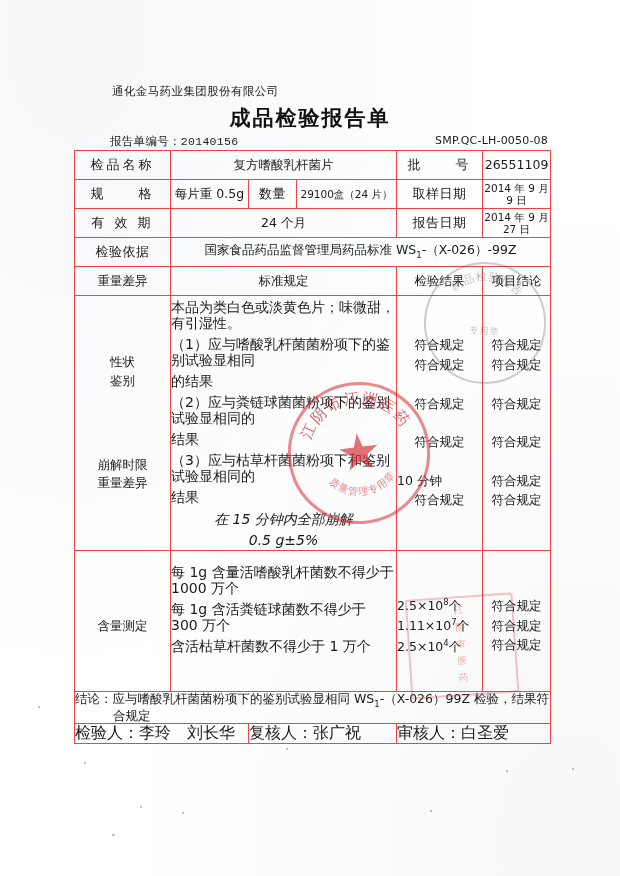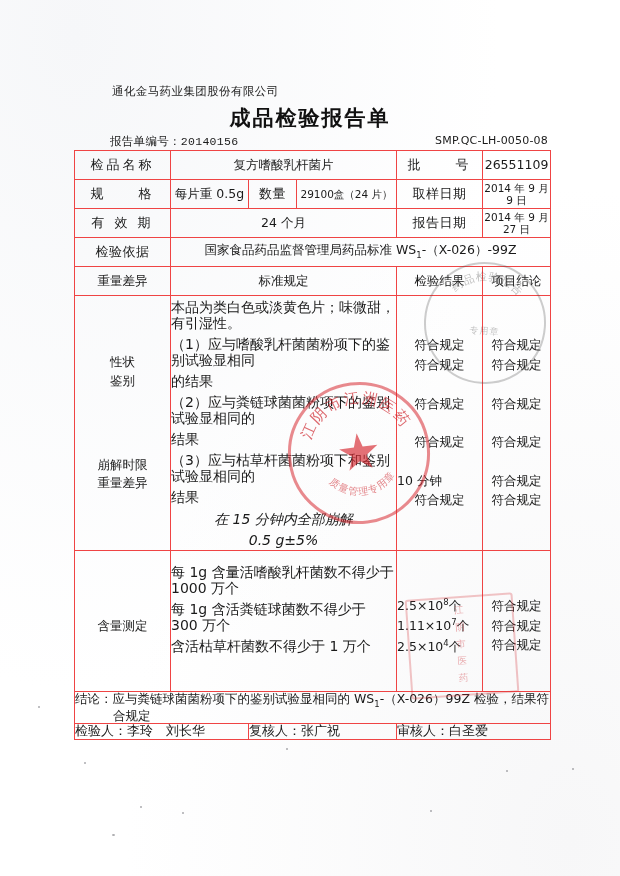--- a/index.html
+++ b/index.html
@@ -134,21 +134,21 @@
 
   
   .concl-cell {
     font-size: 12.5px;
     padding: 6px 8px 8px 8px;
     line-height: 1.55;
   }
   .concl-ind { padding-left: 38px; }
 
   .sig {
-    font-size: 13px;
+    font-size: 16px;
     padding: 5px 8px;
     white-space: nowrap;
   }
 
   
   .stamp {
     position: absolute;
     pointer-events: none;
   }
   .seal-red {
@@ -358,21 +358,21 @@
       <td class="concl-col" style="padding-top:10px">
         <div class="ln">符合规定</div>
         <div class="ln">符合规定</div>
         <div class="ln">符合规定</div>
       </td>
     </tr>
 
     <tr>
       <td class="concl-cell" colspan="6">
         <div>
-          <span>结论：应与粪链球菌菌粉项下的鉴别试验显相同的 WS</span><sub>1</sub><span>-（X-026）99Z 检验，结果符</span>
+          <span>结论：应与嗜酸乳杆菌菌粉项下的鉴别试验显相同 WS</span><sub>1</sub><span>-（X-026）99Z 检验，结果符</span>
         </div>
         <div class="concl-ind">合规定</div>
       </td>
     </tr>
 
     <tr>
       <td class="sig" colspan="2">
         <span>检验人：</span><span>李玲　刘长华</span>
       </td>
       <td class="sig" colspan="2">

